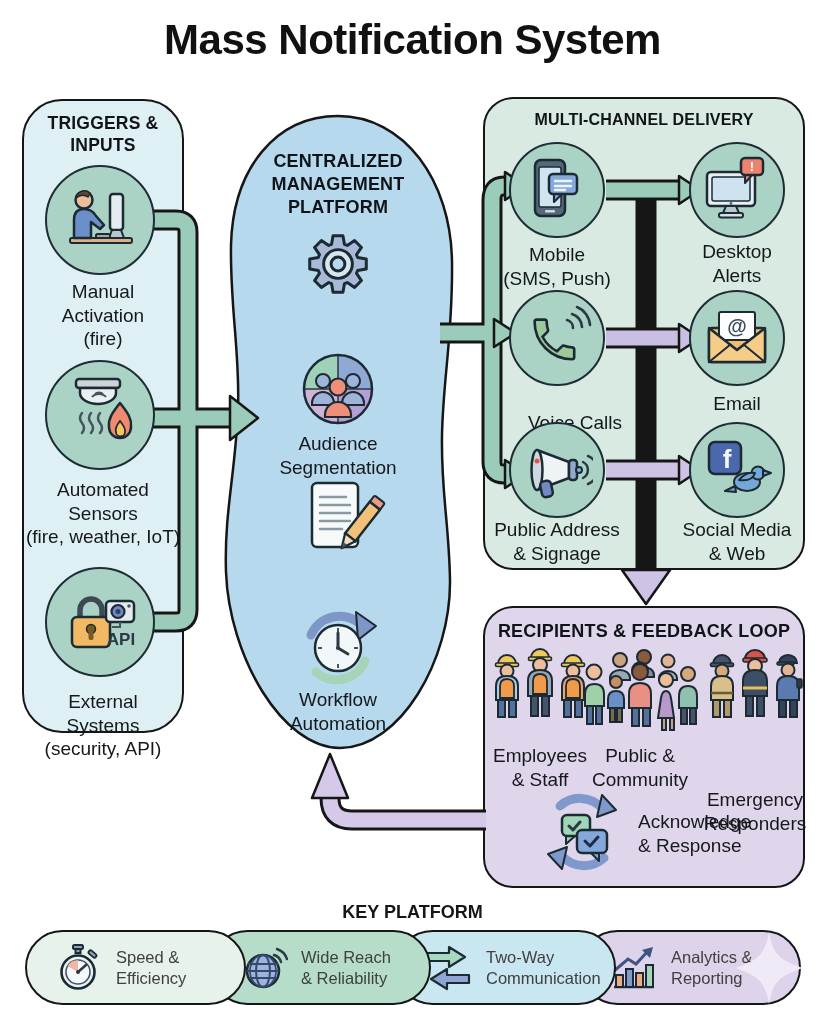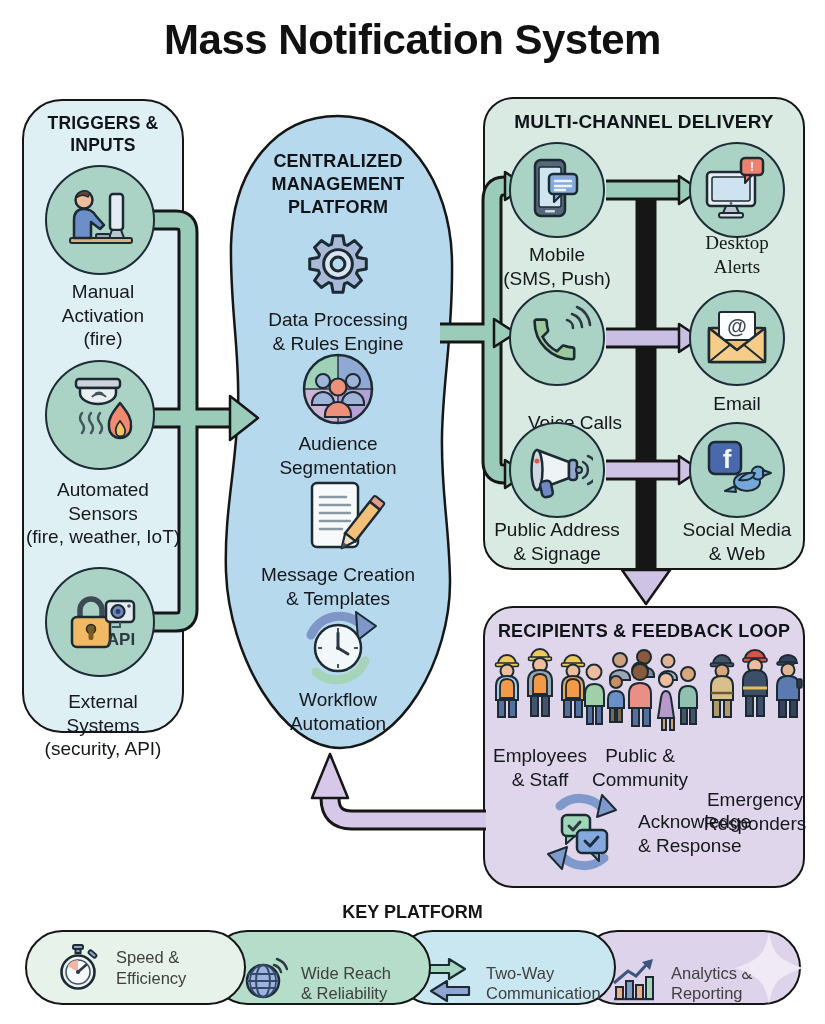--- a/index.html
+++ b/index.html
@@ -19,21 +19,21 @@
          letter-spacing:.2px;white-space:pre-line;color:#101418;}
   .lbl{text-align:center;font-size:19px;line-height:1.24;white-space:pre-line;color:#15181c;}
   .lbl-left{text-align:left;}
   .circle{display:flex;align-items:center;justify-content:center;background:#abd3c5;
           border:2.5px solid #1d2c35;border-radius:50%;box-sizing:border-box;}
   #benefits-title{position:absolute;left:0;top:902px;width:825px;text-align:center;
                   font-weight:bold;font-size:18px;z-index:3;}
   #benefits-bar{position:absolute;left:25px;top:930px;width:776px;height:75px;display:flex;z-index:3;}
   .pill{flex:1;display:flex;align-items:center;gap:13px;padding-left:26px;box-sizing:border-box;
         border:2.5px solid #161616;border-radius:38px;position:relative;}
-  .pill + .pill{margin-left:-36px;align-items:flex-end;}
+  .pill + .pill{margin-left:-36px;}
   .p1{background:#e6f2ea;z-index:8;}
   .p2{background:#b5ddca;z-index:7;}
   .p3{background:#c9e7f1;z-index:6;}
   .p4{background:#ddd3ea;z-index:5;}
   .btext{font-size:16.5px;line-height:1.22;white-space:pre-line;color:#404040;}
   #sparkle{position:absolute;left:727px;top:926px;z-index:9;}
   svg text{font-family:"Liberation Sans", sans-serif;}
 </style>
 </head>
 <body>
@@ -162,22 +162,20 @@
 
   <div class="ct" style="left:292px;top:219px;">
     <svg width="92" height="92" viewBox="0 0 92 92">
       <g transform="translate(46,45) scale(1.15)">
         <polygon points="17.1,-5.6 24.6,-4.3 24.6,4.3 17.1,5.6 16.1,8.1 20.4,14.4 14.4,20.4 8.1,16.1 5.6,17.1 4.3,24.6 -4.3,24.6 -5.6,17.1 -8.1,16.1 -14.4,20.4 -20.4,14.4 -16.1,8.1 -17.1,5.6 -24.6,4.3 -24.6,-4.3 -17.1,-5.6 -16.1,-8.1 -20.4,-14.4 -14.4,-20.4 -8.1,-16.1 -5.6,-17.1 -4.3,-24.6 4.3,-24.6 5.6,-17.1 8.1,-16.1 14.4,-20.4 20.4,-14.4 16.1,-8.1" fill="#a9bad8" stroke="#1c2b33" stroke-width="2.6" stroke-linejoin="round"></polygon>
         <circle r="12.5" fill="#d8e4ee" stroke="#1c2b33" stroke-width="2.6"></circle>
         <circle r="6" fill="#b7d9ed" stroke="#1c2b33" stroke-width="2.6"></circle>
       </g>
     </svg>
   </div>
-  <div class="ct lbl" style="left:243px;top:308px;width:190px;">Data Processing
-&amp; Rules Engine</div>
 
   <div class="ct" style="left:290px;top:345px;">
     <svg width="96" height="96" viewBox="0 0 96 96">
       <path d="M48,44 L14,44 A34,34 0 0 1 48,10 Z" fill="#9fd0b8"></path>
       <path d="M48,44 L48,10 A34,34 0 0 1 82,44 Z" fill="#8fa8d4"></path>
       <path d="M48,44 L82,44 A34,34 0 0 1 48,78 Z" fill="#b49fd6"></path>
       <path d="M48,44 L48,78 A34,34 0 0 1 14,44 Z" fill="#d0b4d8"></path>
       <path d="M14,44 H82 M48,10 V78" stroke="#2c3944" stroke-width="1.5"></path>
       <circle cx="48" cy="44" r="34" fill="none" stroke="#1c2b33" stroke-width="2.5"></circle>
       <circle cx="33" cy="36" r="7" fill="#9fb4d8" stroke="#1c2b33" stroke-width="2"></circle>
@@ -196,38 +194,36 @@
       <rect x="22" y="10" width="46" height="64" rx="5" fill="#f7fafb" stroke="#1c2b33" stroke-width="2.5"></rect>
       <path d="M30,24 h26 M30,32 h30 M30,40 h30 M30,48 h30 M30,56 h22" stroke="#8a98a4" stroke-width="2.5" stroke-linecap="round"></path>
       <g transform="rotate(38 66 56)">
         <rect x="60" y="18" width="13" height="8" rx="2" fill="#e89a88" stroke="#1c2b33" stroke-width="2"></rect>
         <rect x="60" y="26" width="13" height="40" fill="#f2c078" stroke="#1c2b33" stroke-width="2.5"></rect>
         <polygon points="60,66 73,66 66.5,80" fill="#eeddc0" stroke="#1c2b33" stroke-width="2.2" stroke-linejoin="round"></polygon>
         <polygon points="64,74 69,74 66.5,80" fill="#44545e"></polygon>
       </g>
     </svg>
   </div>
-  <div class="ct lbl" style="left:238px;top:563px;width:200px;">Message Creation
-&amp; Templates</div>
 
   <div class="ct" style="left:290px;top:600px;">
     <svg width="96" height="96" viewBox="0 0 96 96">
       <path d="M21,35 A31,31 0 0 1 70,24" stroke="#7e96c8" stroke-width="9" fill="none" stroke-linecap="round"></path>
       <polygon points="66,12 86,26 68,40" fill="#7e96c8" stroke="#1c2b33" stroke-width="2" stroke-linejoin="round"></polygon>
       <path d="M75,61 A31,31 0 0 1 26,72" stroke="#a5d4b8" stroke-width="9" fill="none" stroke-linecap="round"></path>
       <circle cx="48" cy="48" r="23" fill="#f2f8fa" stroke="#1c2b33" stroke-width="2.5"></circle>
       <path d="M48,28 v4 M48,64 v4 M28,48 h4 M64,48 h4" stroke="#44545e" stroke-width="2"></path>
       <path d="M48,48 V33 M48,48 L58,54" stroke="#2c3944" stroke-width="3" stroke-linecap="round"></path>
       <circle cx="48" cy="48" r="2" fill="#2c3944"></circle>
     </svg>
   </div>
   <div class="ct lbl" style="left:248px;top:688px;width:180px;">Workflow
 Automation</div>
 
-  <div class="ct phead" style="left:483px;top:110px;width:322px;font-size:19px;">MULTI-CHANNEL DELIVERY</div>
+  <div class="ct phead" style="left:483px;top:110px;width:322px;font-size:16px;">MULTI-CHANNEL DELIVERY</div>
 
   <div class="ct circle" style="left:509px;top:142px;width:96px;height:96px;">
     <svg width="72" height="72" viewBox="0 0 72 72">
       <rect x="14" y="6" width="30" height="56" rx="6" fill="#55687a" stroke="#1c2b33" stroke-width="2.5"></rect>
       <rect x="18" y="13" width="22" height="40" rx="2" fill="#cfe6f0" stroke="#1c2b33" stroke-width="1.5"></rect>
       <rect x="24" y="56" width="10" height="2.5" rx="1" fill="#cfd9e0"></rect>
       <polygon points="33,36 33,48 44,37" fill="#84abdc" stroke="#1c2b33" stroke-width="2.2" stroke-linejoin="round"></polygon>
       <rect x="28" y="20" width="28" height="20" rx="4" fill="#84abdc" stroke="#1c2b33" stroke-width="2.5"></rect>
       <path d="M34,27 h16 M34,32 h16 M34,36 h10" stroke="#eef4fb" stroke-width="2.4" stroke-linecap="round"></path>
     </svg>
@@ -239,21 +235,21 @@
       <circle cx="30" cy="49.5" r="1.4" fill="#55687a"></circle>
       <polygon points="25,52 35,52 38,59 22,59" fill="#b8c6cf" stroke="#1c2b33" stroke-width="2"></polygon>
       <rect x="18" y="59" width="24" height="4.5" rx="2" fill="#d8e0e6" stroke="#1c2b33" stroke-width="2"></rect>
       <polygon points="44,20 52,20 44,29" fill="#ee8271" stroke="#1c2b33" stroke-width="2" stroke-linejoin="round"></polygon>
       <rect x="40" y="4" width="22" height="17" rx="4" fill="#ee8271" stroke="#1c2b33" stroke-width="2.5"></rect>
       <text x="51" y="17" font-size="13" font-weight="bold" fill="#ffffff" text-anchor="middle">!</text>
     </svg>
   </div>
   <div class="ct lbl" style="left:482px;top:243px;width:150px;">Mobile
 (SMS, Push)</div>
-  <div class="ct lbl" style="left:662px;top:231px;width:150px;font-family:Liberation Serif, serif;">Desktop
+  <div class="ct lbl" style="left:662px;top:240px;width:150px;">Desktop
 Alerts</div>
 
   <div class="ct circle" style="left:509px;top:290px;width:96px;height:96px;">
     <svg width="72" height="72" viewBox="0 0 72 72">
       <path transform="translate(7,11) scale(2.2)" fill="#9cc89c" stroke="#1c2b33" stroke-width="1.2" d="M6.62,10.79a15.05,15.05 0 0 0 6.59,6.59l2.2,-2.2a1,1 0 0 1 1.11,-0.27c1.12,0.45 2.33,0.69 3.48,0.69a1,1 0 0 1 1,1v3.4a1,1 0 0 1 -1,1c-9.39,0 -17,-7.61 -17,-17a1,1 0 0 1 1,-1h3.5a1,1 0 0 1 1,1c0,1.25 0.2,2.45 0.57,3.57a1,1 0 0 1 -0.25,1.02z"></path>
       <path d="M46,18 a8,8 0 0 1 6,8 M51,12 a14,14 0 0 1 10,13 M56,5 a21,21 0 0 1 13,18" stroke="#2c3944" stroke-width="2.6" fill="none" stroke-linecap="round"></path>
     </svg>
   </div>
   <div class="ct circle" style="left:689px;top:290px;width:96px;height:96px;">
     <svg width="72" height="72" viewBox="0 0 72 72">

